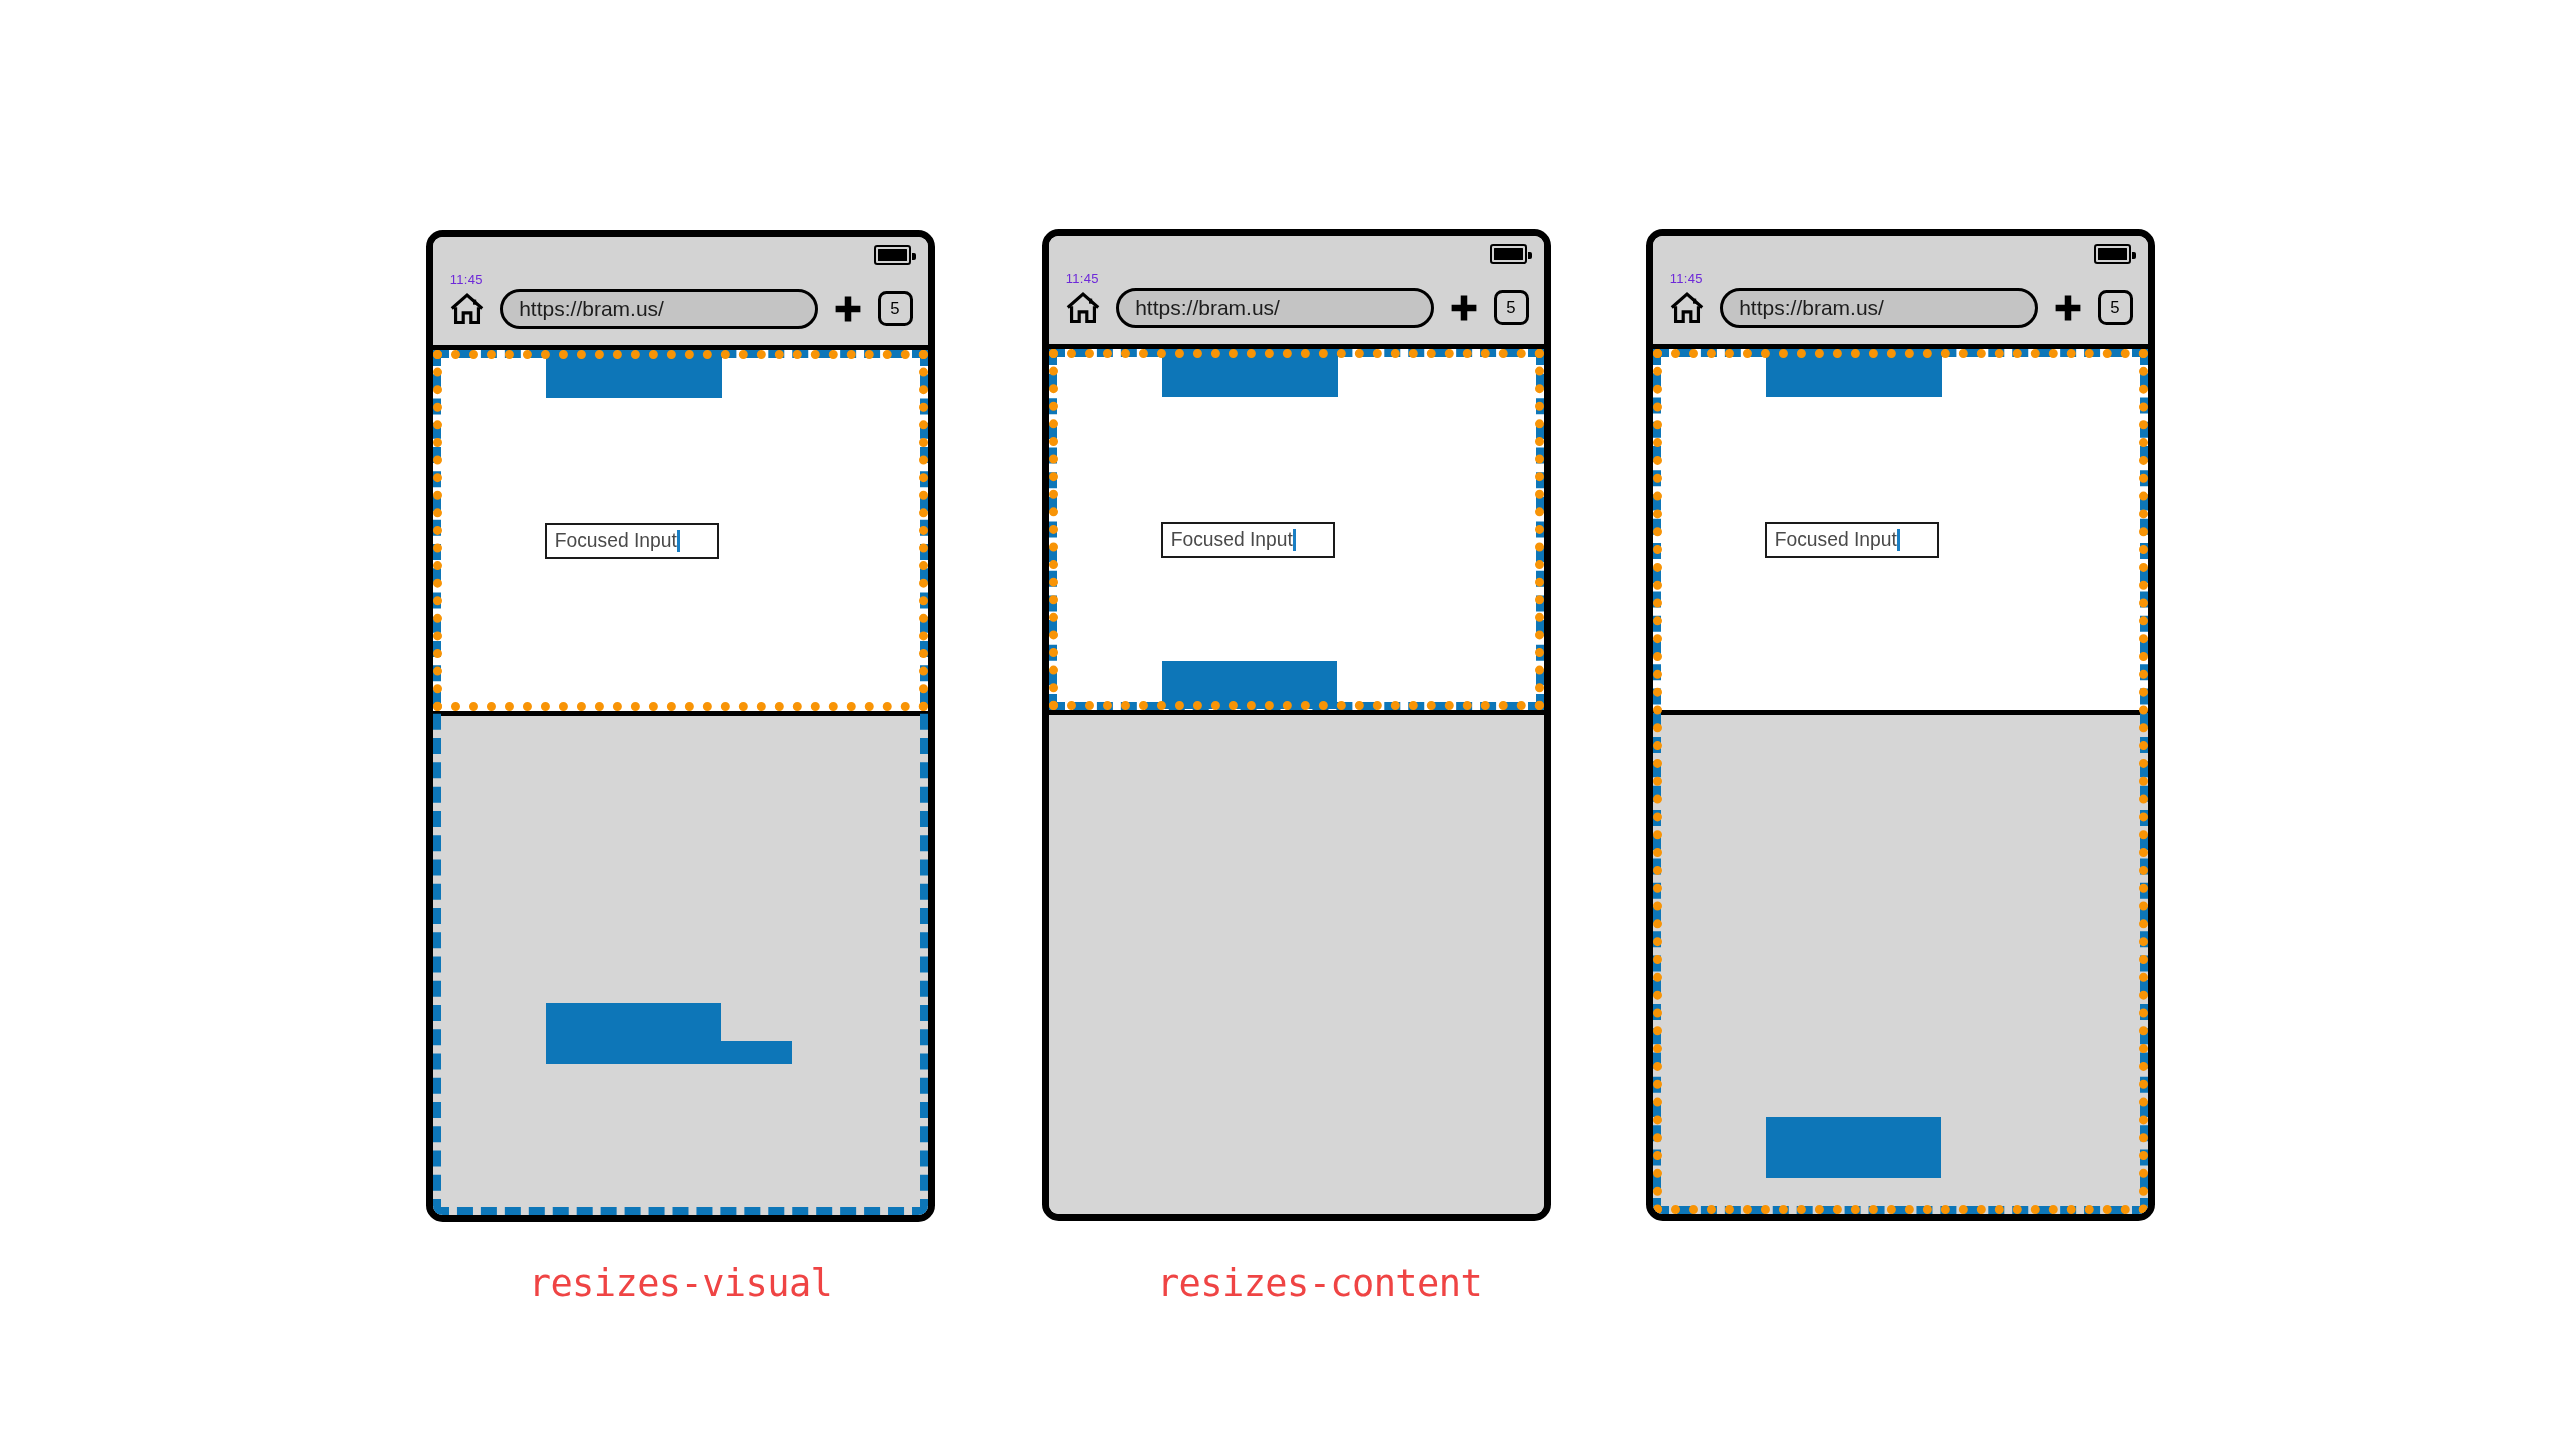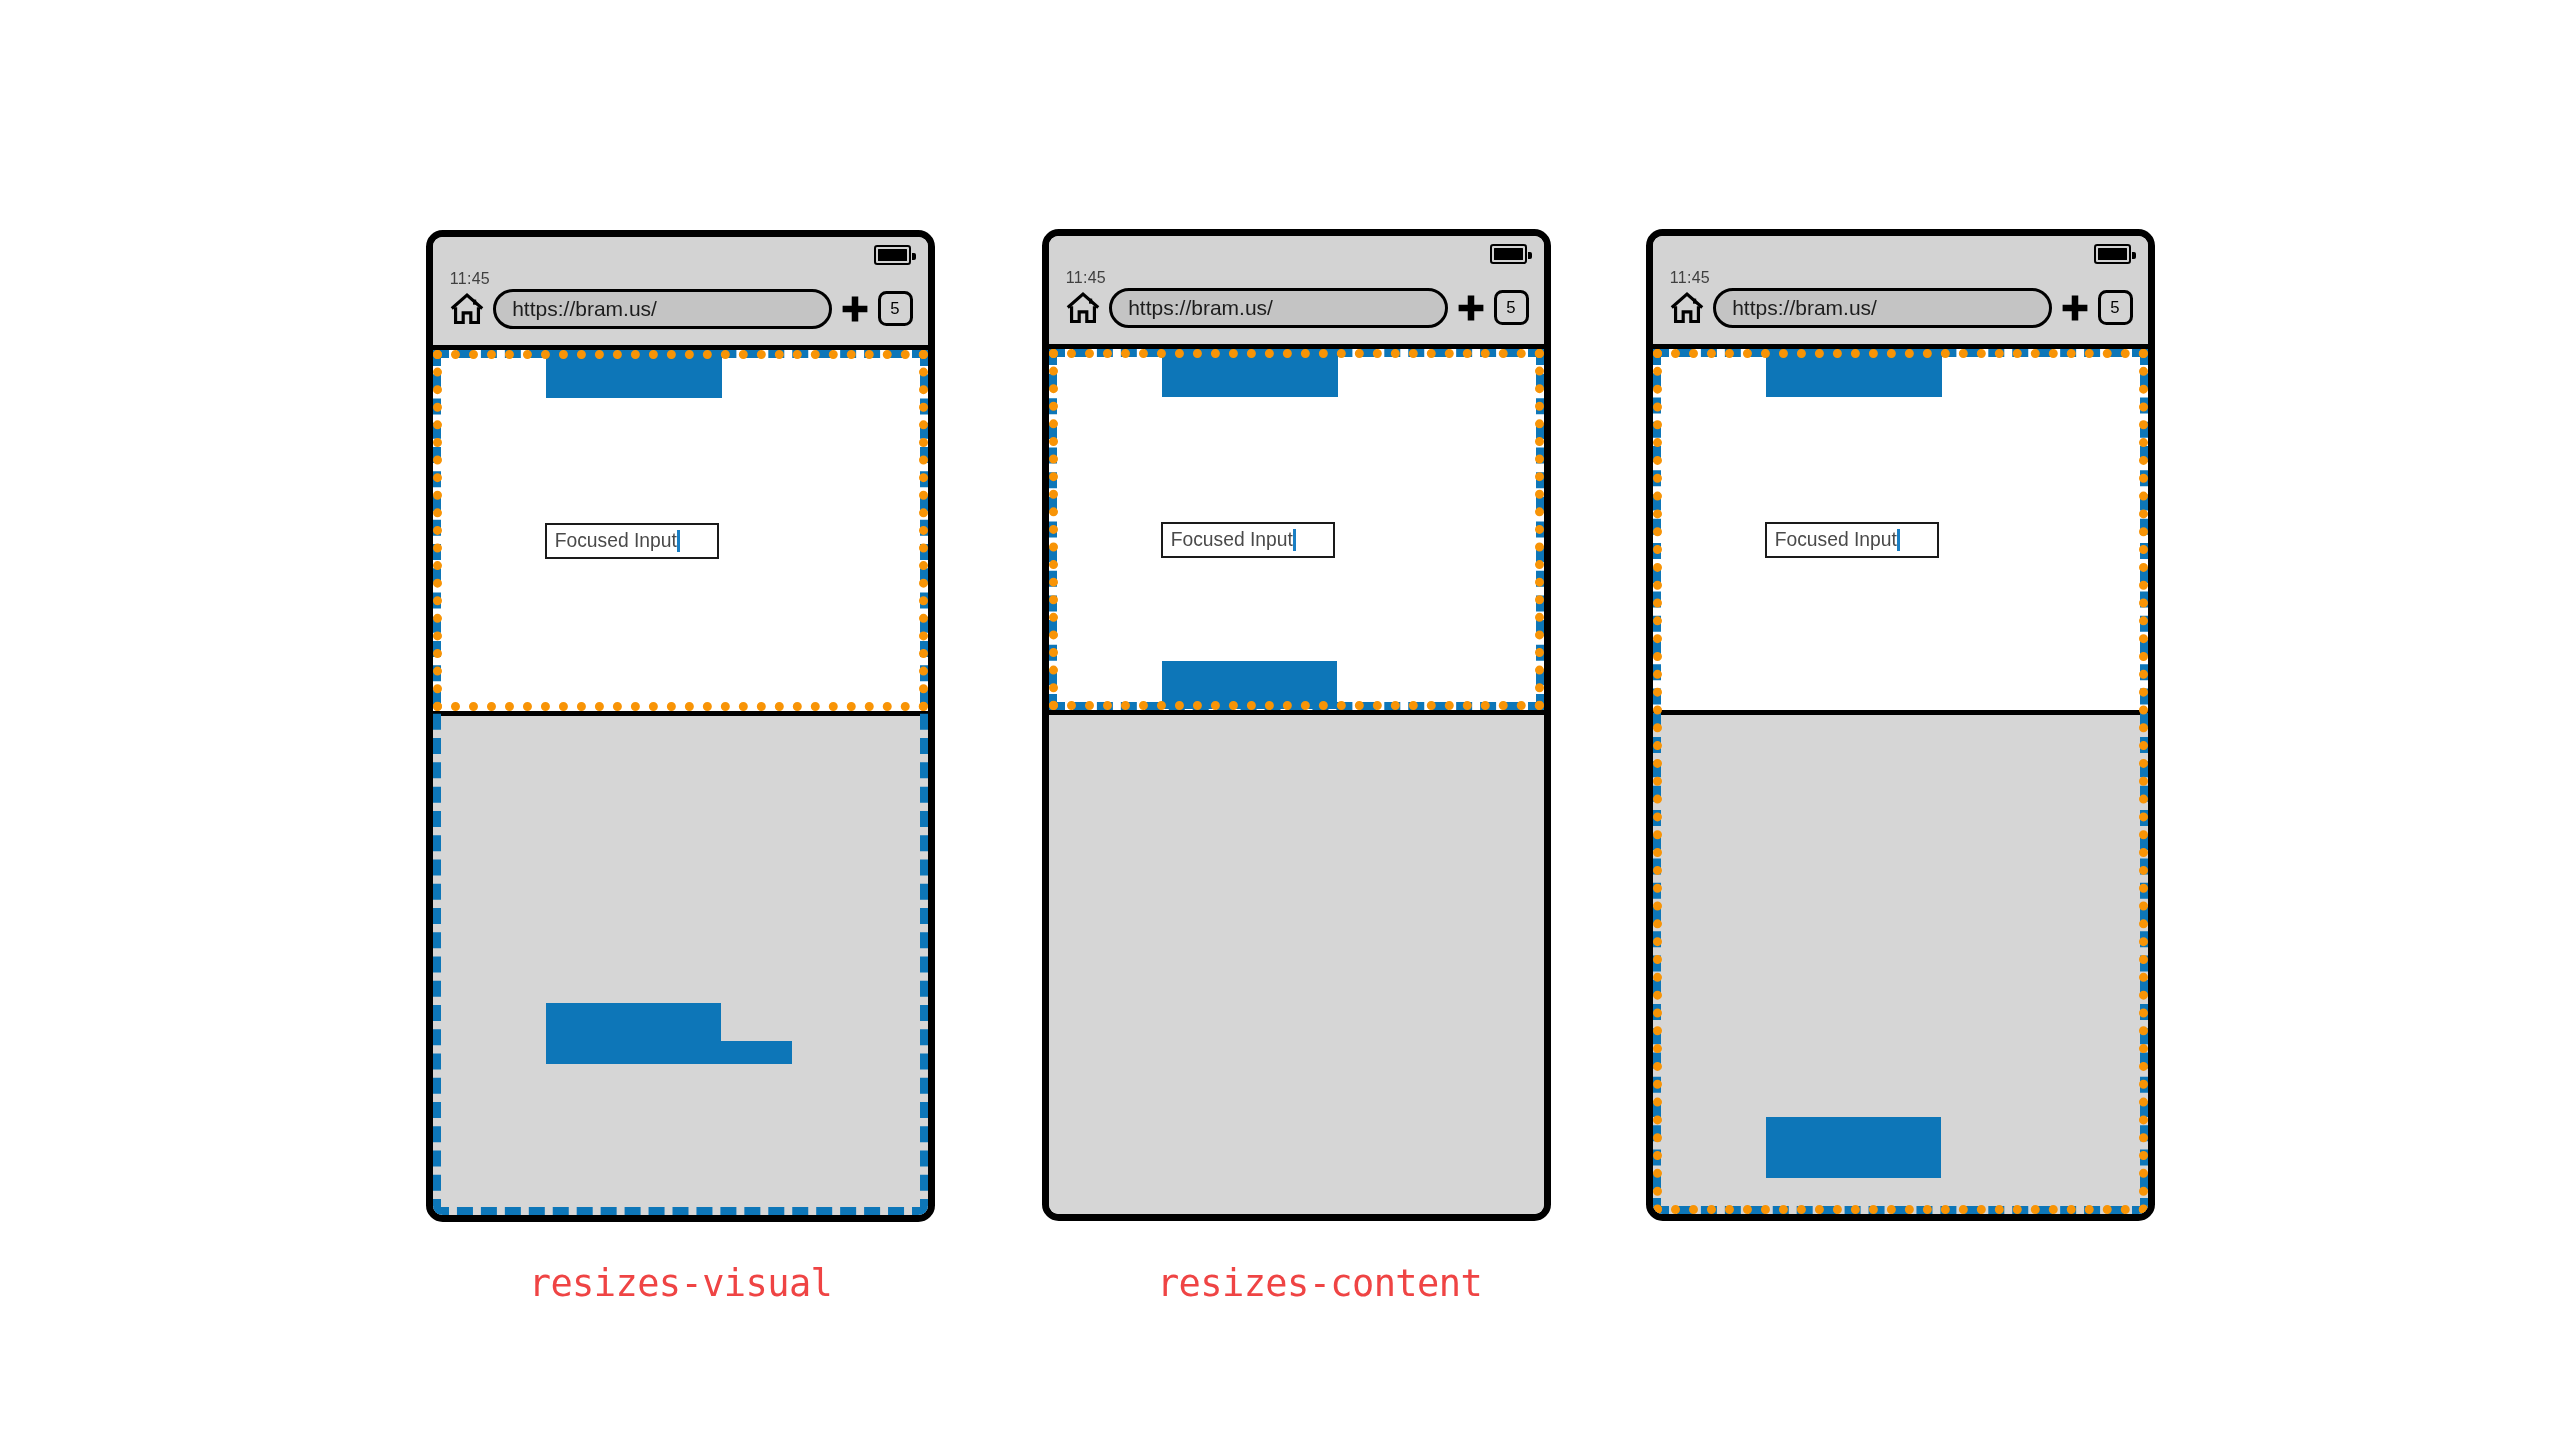--- a/index.html
+++ b/index.html
@@ -25,37 +25,37 @@
   .chrome {
     position:absolute; left:0; top:0; width:100%; height:113px;
     background:#d3d3d3;
     border-bottom:5.8px solid #000;
   }
   .statusbar {
     position:absolute; left:0; top:0; width:100%; height:36px;
     display:flex; align-items:center; justify-content:space-between;
     padding:0 16.7px;
   }
-  .clock { font-size:16px; color:#404040; letter-spacing:0.3px;margin-top:48px; }
+  .clock { font-size:13px; color:#6d28d9; letter-spacing:0.3px;margin-top:48px; }
   .battery {
     position:relative; width:37px; height:19.3px;
     border:2.6px solid #000; border-radius:3.2px; background:#d3d3d3;
   }
   .battery::before {
     content:""; position:absolute; left:1.9px; top:1.9px; right:1.9px; bottom:1.9px;
     background:#000; border-radius:0.6px;
   }
   .battery::after {
     content:""; position:absolute; right:-7px; top:5.2px;
     width:4.5px; height:7.7px; background:#000; border-radius:0 1.9px 1.9px 0;
   }
 
   .toolbar {
     position:absolute; left:0; top:36px; width:100%; height:71px;
-    display:flex; align-items:center; gap:8px; padding:0 15.5px;
+    display:flex; align-items:center; gap:15px; padding:0 15.5px;
   }
   .home-icon { width:36px; height:33px; flex:0 0 auto; }
   .urlbar {
     flex:1 1 auto; height:40px;
     border:3.2px solid #000; border-radius:22px;
     background:#c4c4c4;
     display:flex; align-items:center; padding:0 16.7px;
     overflow:hidden;
   }
   .urltext { font-size:21px; color:#1d1d1d; white-space:nowrap; }

